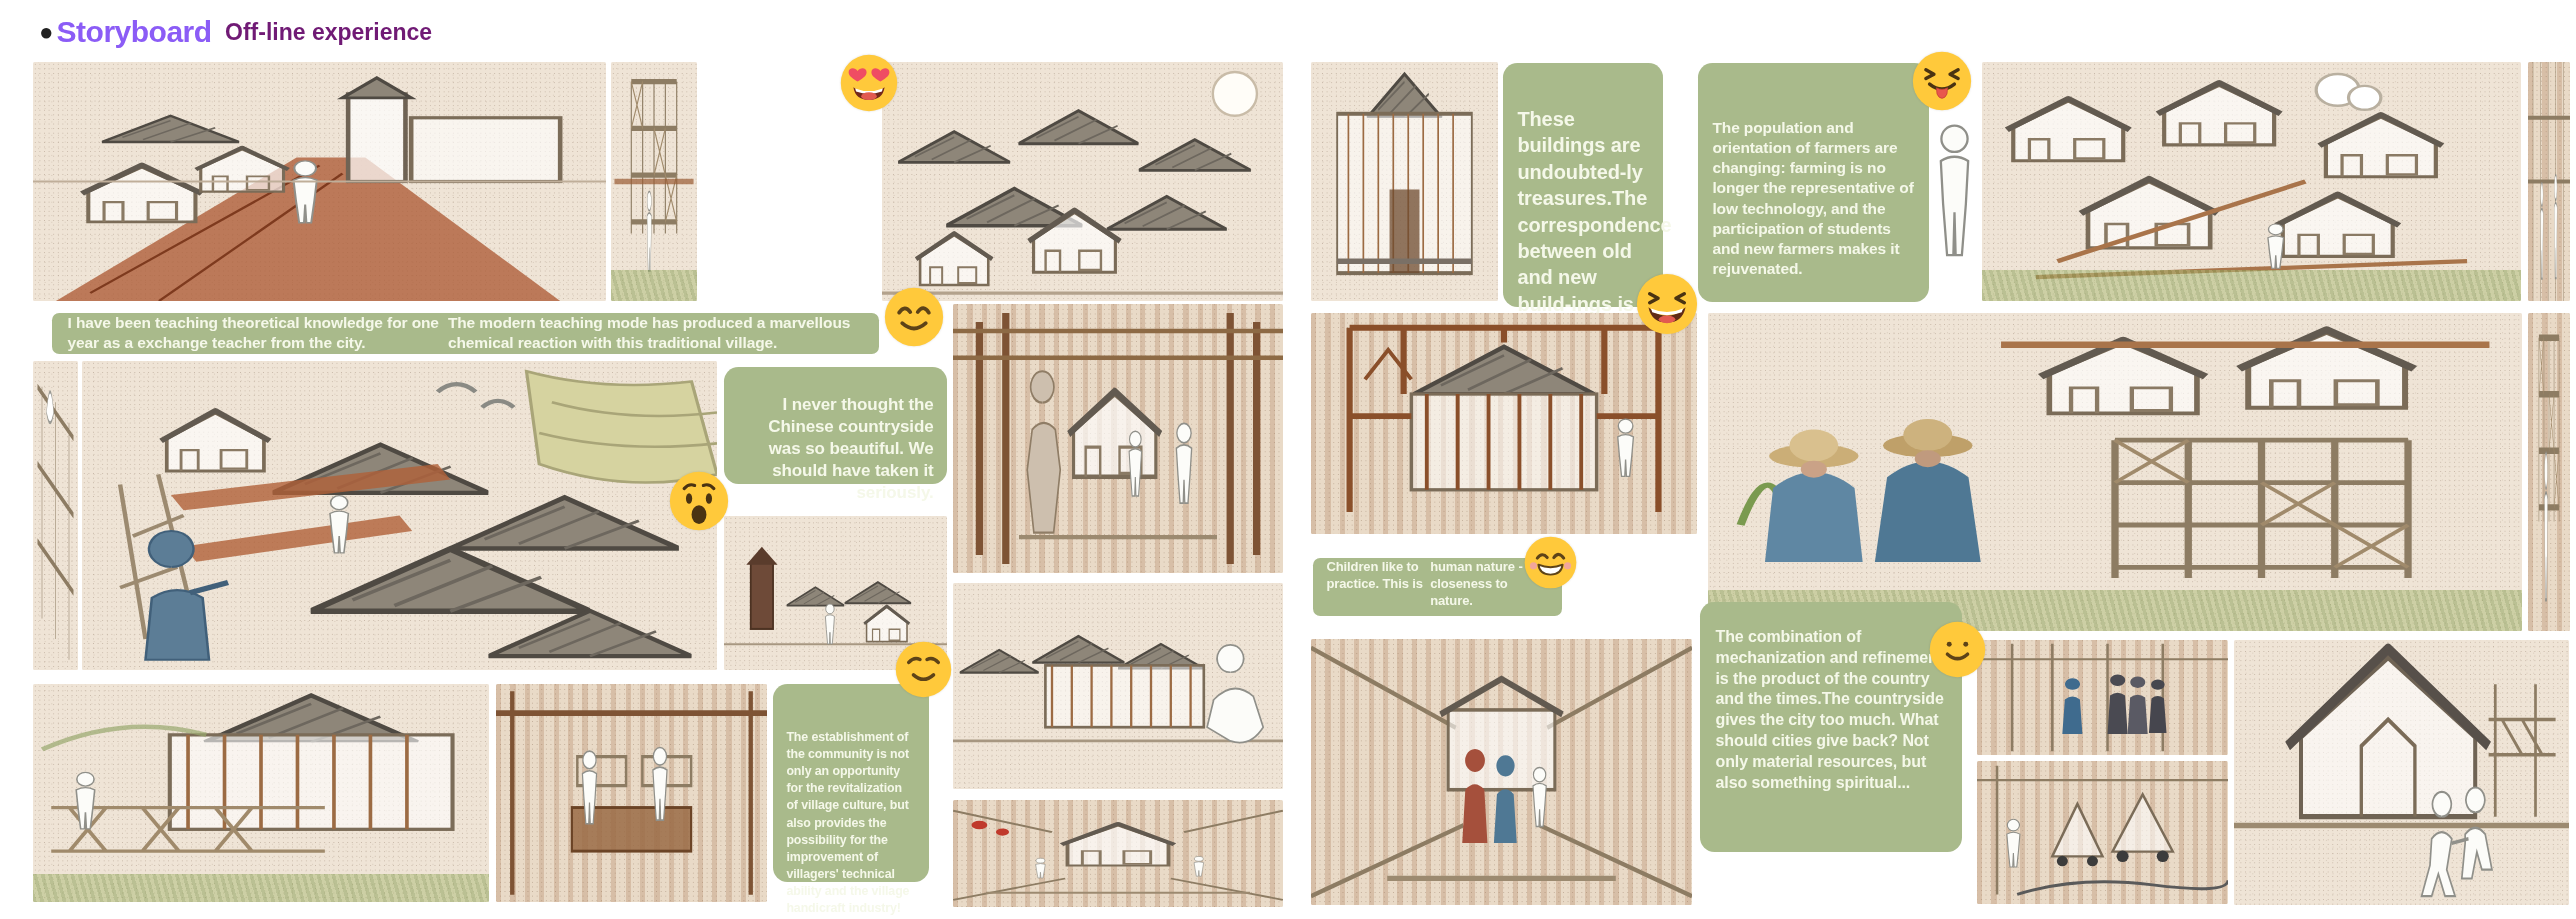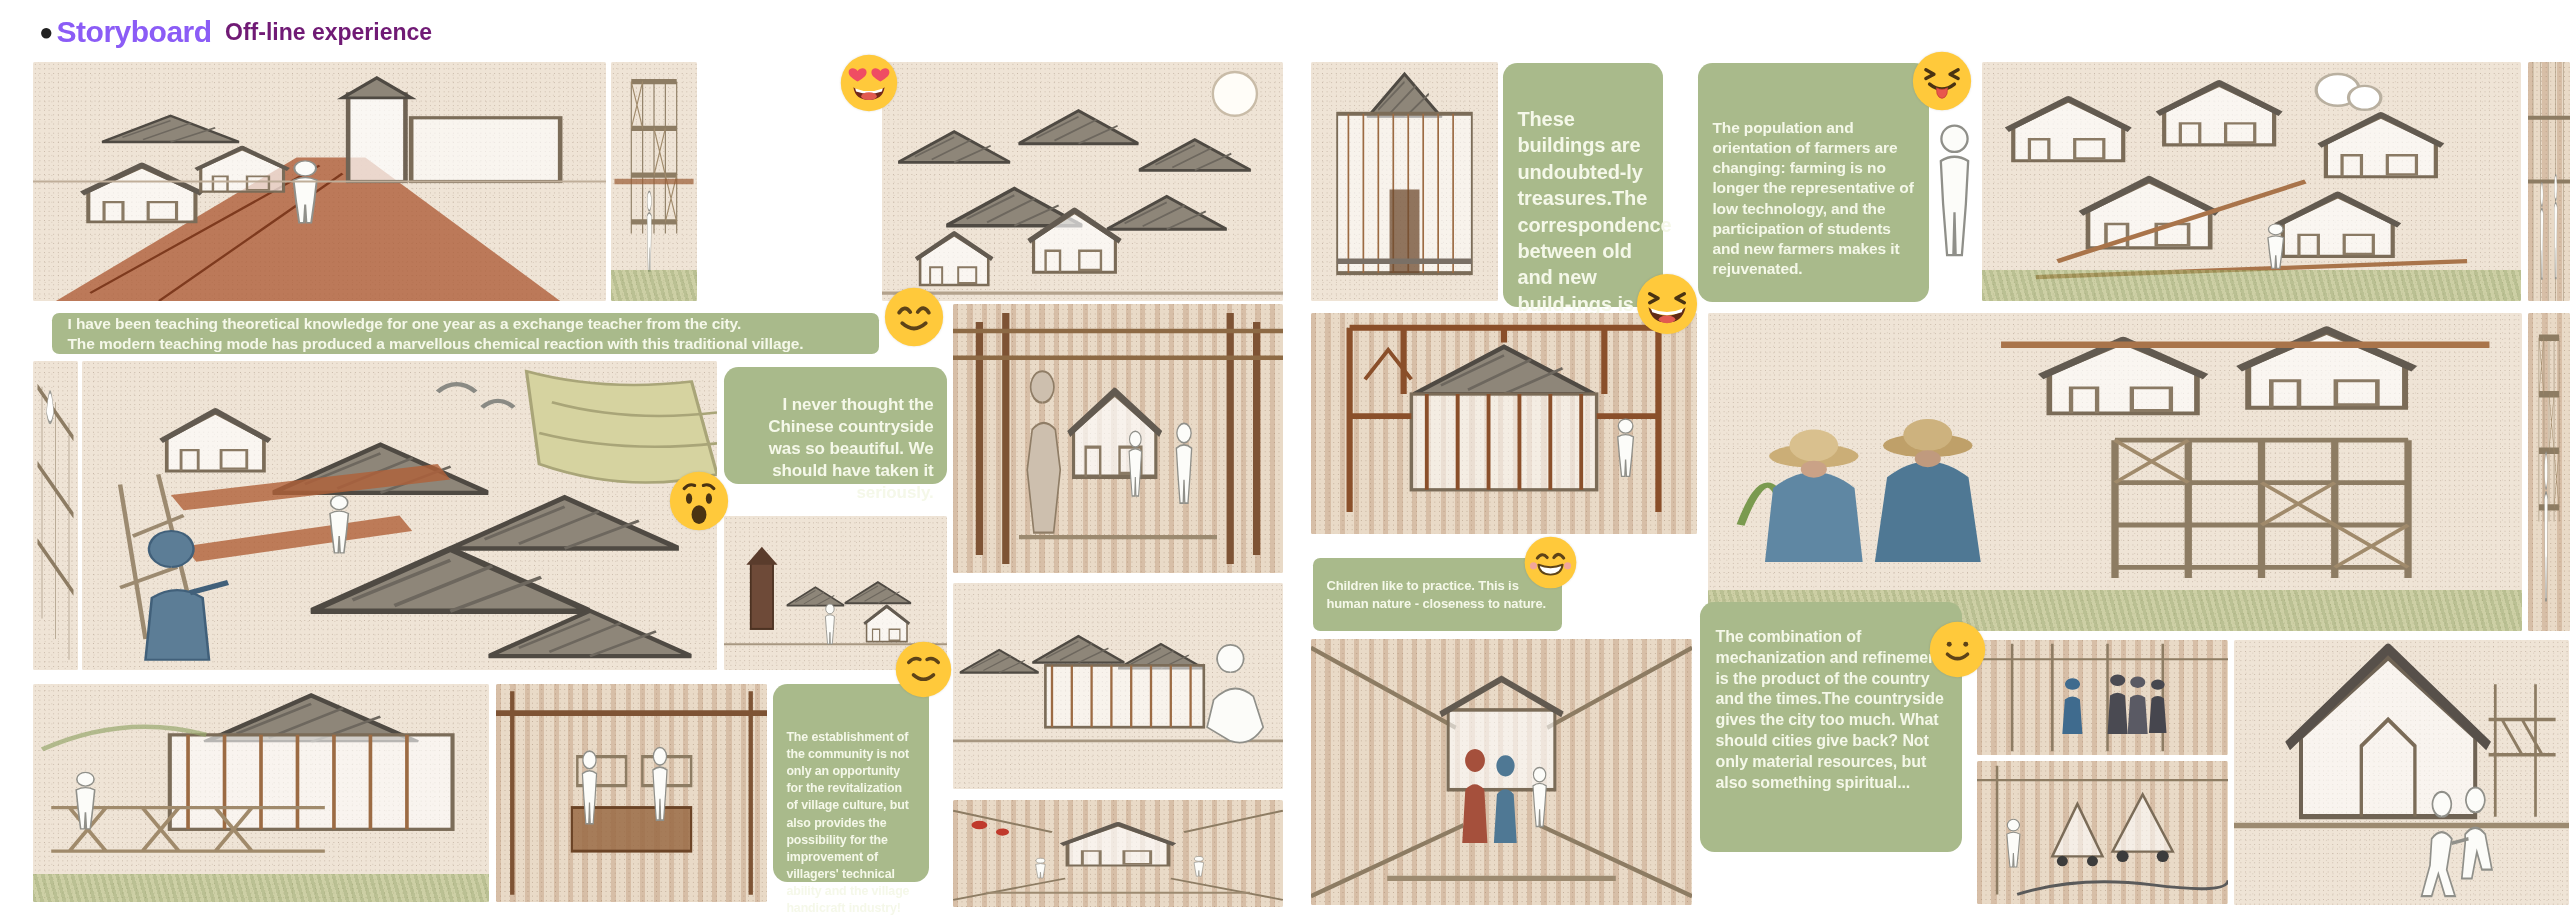--- a/index.html
+++ b/index.html
@@ -21,28 +21,28 @@
       repeating-linear-gradient(90deg, rgba(151,92,52,.22) 0 5.2px, rgba(0,0,0,0) 5.2px 14.4px),
       radial-gradient(rgba(110,80,55,.32) 0.5px, transparent 0.7px);
     background-size:auto,4.6px 4.6px;}
   .panel.grass::after{content:"";position:absolute;left:0;right:0;bottom:0;height:13%;
     background:repeating-linear-gradient(75deg, rgba(143,163,92,.55) 0 3.6px, rgba(176,190,124,.55) 3.6px 7.2px);}
   .panel .art{position:absolute;inset:0;width:100%;height:100%;}
   
   .caption{position:absolute;background:#a9ba8b;color:#f5f8e9;border-radius:14.4px;
     font-weight:600;box-sizing:border-box;letter-spacing:-0.1px;}
   .caption p{margin:0;}
-  .bar{border-radius:7.2px;display:flex;flex-direction:column;justify-content:center;}
+  .bar{border-radius:7.2px;display:flex;flex-direction:row;justify-content:center;}
   #cap-box1{left:698px;top:66px;width:177px;height:247px;padding:52px 13.4px 0 14.4px;font-size:16.5px;line-height:1.32;}
   #cap-bar1{left:52px;top:313px;width:827px;height:41px;padding:0 15.5px;font-size:15.5px;line-height:1.26;}
   #cap-box2{left:724px;top:367px;width:223px;height:117px;padding:27px 13.4px 0 11.3px;font-size:17px;line-height:1.3;text-align:right;}
   #cap-box3{left:773px;top:684px;width:156px;height:198px;padding:45px 12.4px 0 13.4px;font-size:12.4px;line-height:1.38;}
   #cap-box4{left:1503px;top:63px;width:160px;height:244px;padding:43px 13.4px 0 14.4px;font-size:20px;line-height:1.32;}
   #cap-box5{left:1698px;top:63px;width:231px;height:239px;padding:55px 12.4px 0 14.4px;font-size:15.5px;line-height:1.3;}
-  #cap-bar2{left:1313px;top:558px;width:249px;height:73px;padding:0 13.4px;font-size:13px;line-height:1.32;}
+  #cap-bar2{left:1313px;top:558px;width:249px;height:58px;padding:0 13.4px;font-size:13px;line-height:1.32;}
   #cap-box6{left:1700px;top:602px;width:262px;height:250px;padding:25px 13.4px 0 15.5px;font-size:16px;line-height:1.3;}
   
   .emoji{position:absolute;}
   .emoji svg{display:block;width:100%;height:100%;filter:drop-shadow(0 0.5px 1px rgba(0,0,0,.12));}
   
   #standing-figure{position:absolute;left:1926px;top:124px;width:57px;height:196px;}
 </style>
 </head>
 <body>
 

